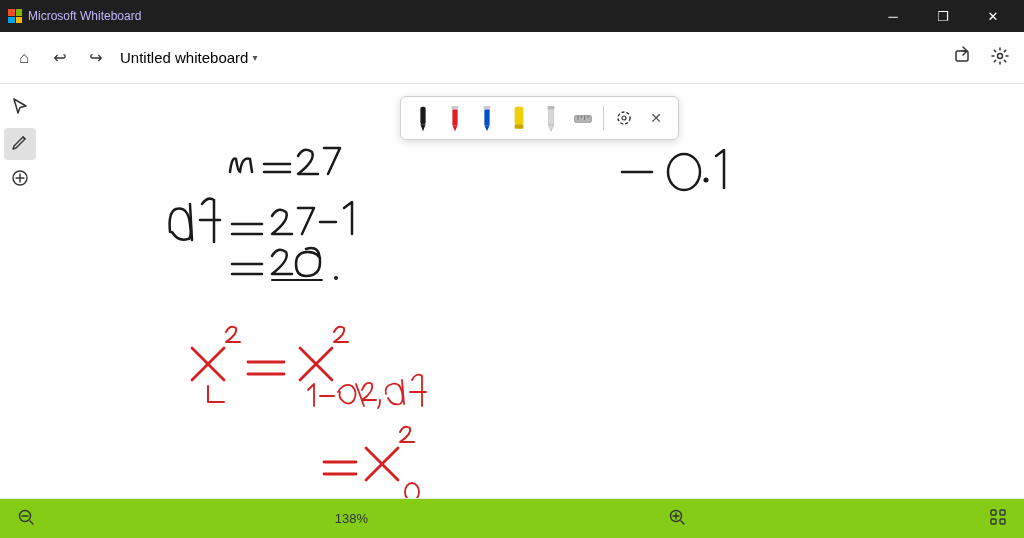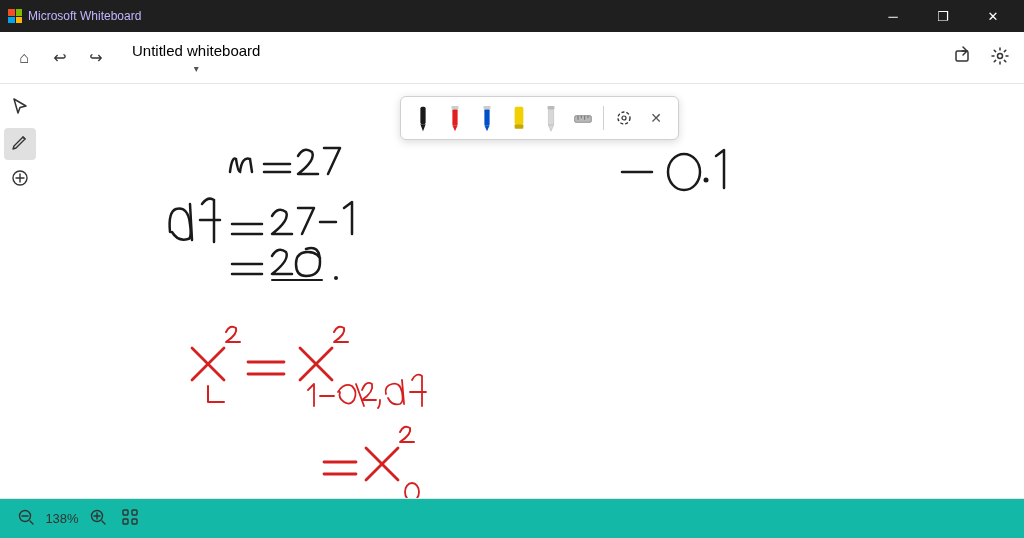--- a/index.html
+++ b/index.html
@@ -37,21 +37,21 @@
       gap: 4px;
     }
     .toolbar-btn {
       width: 32px; height: 32px;
       display: flex; align-items: center; justify-content: center;
       border: none; background: transparent; cursor: pointer;
       border-radius: 4px; color: #333; font-size: 16px;
     }
     #doc-title-area {
       display: flex; align-items: center; gap: 4px;
-      margin-left: 16px; cursor: pointer; flex-direction: column;
+      margin-left: 4px; cursor: pointer;
     }
     #doc-title {
       font-size: 15px; color: #000; font-weight: 400;
     }
     #doc-title-chevron { font-size: 10px; color: #555; }
     #app-bar-right {
       margin-left: auto; display: flex; align-items: center; gap: 4px;
     }
 
     
@@ -109,24 +109,24 @@
       display: flex; align-items: center; justify-content: center;
       cursor: pointer; border-radius: 4px; border: none; background: transparent;
       color: #333; font-size: 14px;
     }
 
     
     #bottom-bar {
       position: absolute;
       bottom: 0; left: 0; right: 0;
       height: 40px;
-      background: #14b8a6;
+      background: #84cc16;
       border-top: 1px solid #e5e5e5;
       display: flex; align-items: center;
-      justify-content: flex-start;
+      justify-content: space-between;
       padding: 0 12px;
       gap: 4px;
     }
     .zoom-btn {
       width: 28px; height: 28px;
       display: flex; align-items: center; justify-content: center;
       cursor: pointer; border-radius: 4px; border: none; background: transparent;
       color: #333; font-size: 16px;
     }
     #zoom-level { font-size: 13px; color: #333; min-width: 36px; text-align: center; }

